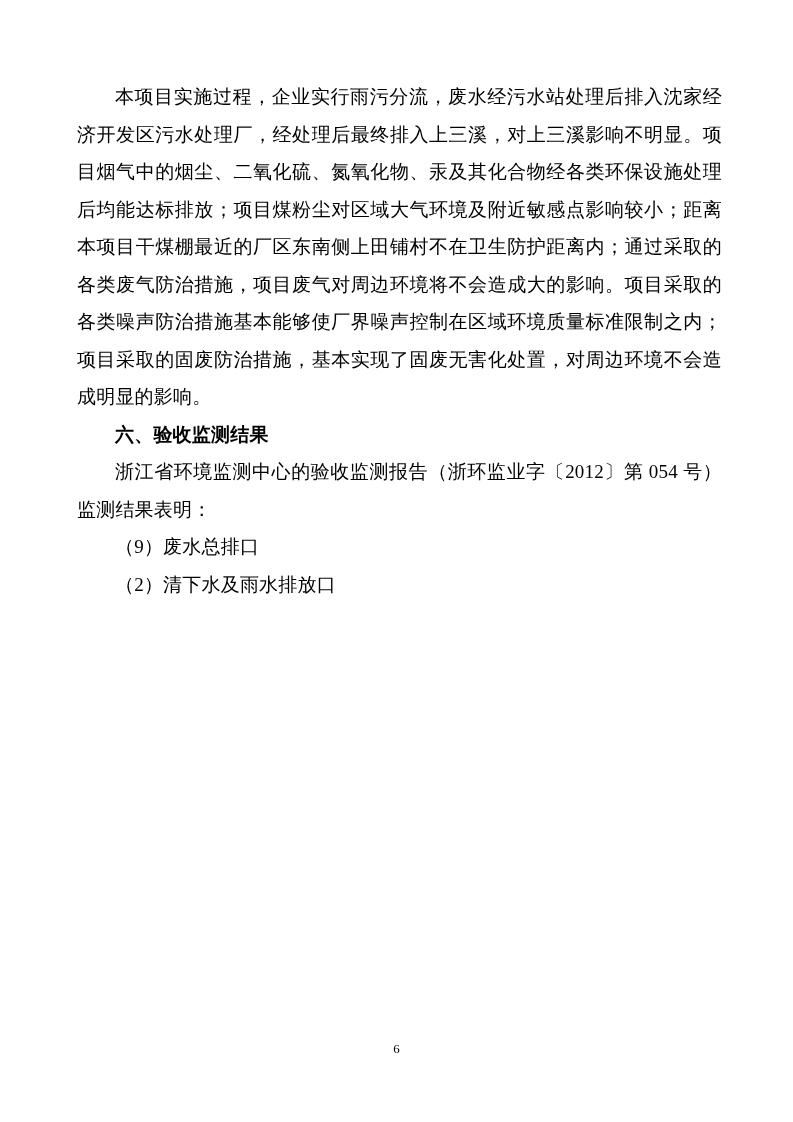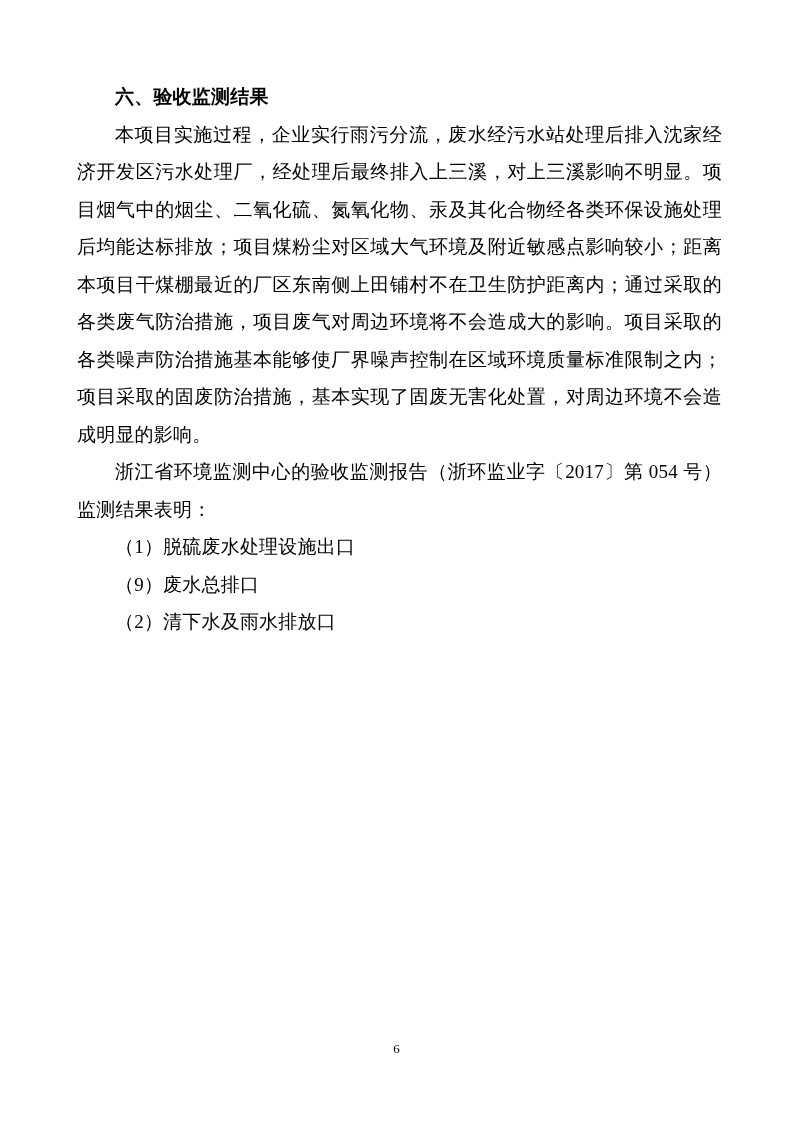--- a/index.html
+++ b/index.html
@@ -48,21 +48,20 @@
     font-size: 13px;
     line-height: 18px;
     font-family: "Liberation Serif", "DejaVu Serif", serif;
   }
 </style>
 </head>
 <body>
 
 <div class="page">
   <div class="content">
+    <p class="para indent">本项目实施过程，企业实行雨污分流，废水经污水站处理后排入沈家经济开发区污水处理厂，经处理后最终排入上三溪，对上三溪影响不明显。项目烟气中的烟尘、二氧化硫、氮氧化物、汞及其化合物经各类环保设施处理后均能达标排放；项目煤粉尘对区域大气环境及附近敏感点影响较小；距离本项目干煤棚最近的厂区东南侧上田铺村不在卫生防护距离内；通过采取的各类废气防治措施，项目废气对周边环境将不会造成大的影响。项目采取的各类噪声防治措施基本能够使厂界噪声控制在区域环境质量标准限制之内；项目采取的固废防治措施，基本实现了固废无害化处置，对周边环境不会造成明显的影响。</p>
     <p class="para heading indent">六、验收监测结果</p>
-    <p class="para indent">本项目实施过程，企业实行雨污分流，废水经污水站处理后排入沈家经济开发区污水处理厂，经处理后最终排入上三溪，对上三溪影响不明显。项目烟气中的烟尘、二氧化硫、氮氧化物、汞及其化合物经各类环保设施处理后均能达标排放；项目煤粉尘对区域大气环境及附近敏感点影响较小；距离本项目干煤棚最近的厂区东南侧上田铺村不在卫生防护距离内；通过采取的各类废气防治措施，项目废气对周边环境将不会造成大的影响。项目采取的各类噪声防治措施基本能够使厂界噪声控制在区域环境质量标准限制之内；项目采取的固废防治措施，基本实现了固废无害化处置，对周边环境不会造成明显的影响。</p>
-    <p class="para indent">浙江省环境监测中心的验收监测报告（浙环监业字〔2017〕第 054 号）监测结果表明：</p>
-    <p class="para indent">（1）脱硫废水处理设施出口</p>
+    <p class="para indent">浙江省环境监测中心的验收监测报告（浙环监业字〔2012〕第 054 号）监测结果表明：</p>
     <p class="para indent">（9）废水总排口</p>
     <p class="para indent">（2）清下水及雨水排放口</p>
   </div>
   <div class="footer">6</div>
 </div>
 
 </body></html>

